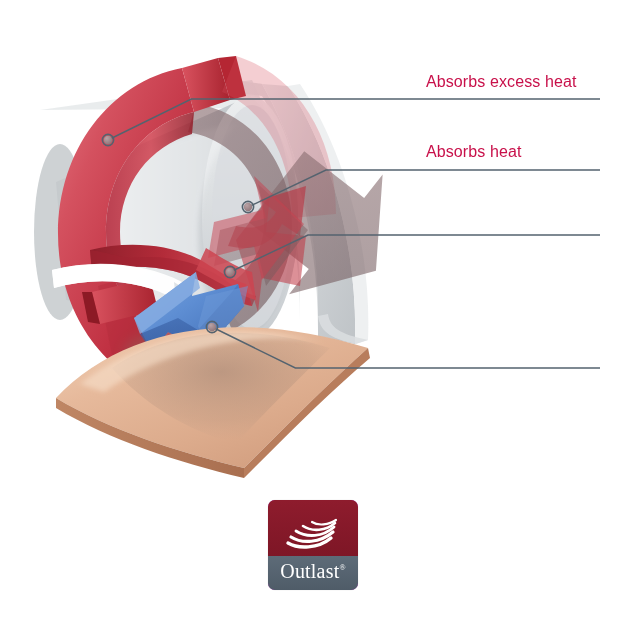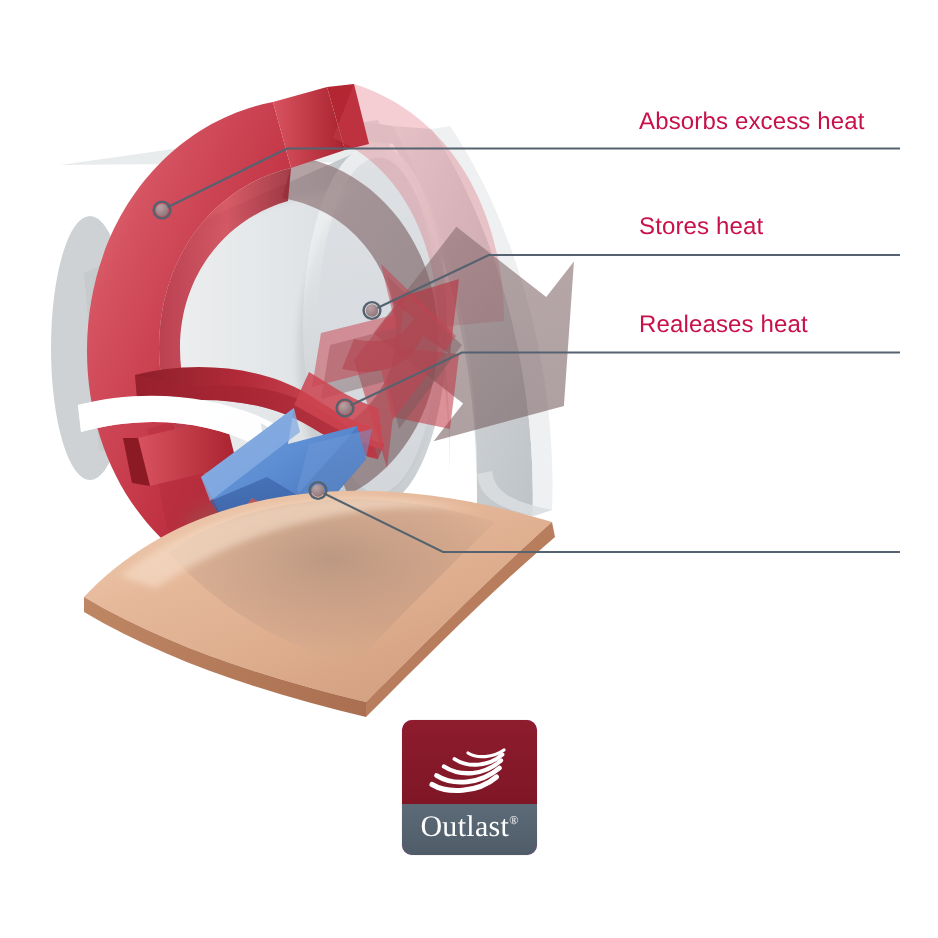--- a/index.html
+++ b/index.html
@@ -32,21 +32,21 @@
     letter-spacing: 0.1px;
     line-height: 1;
   }
   .callout-red { color: #c8104a; }
   .callout-blue { color: #2e6fa8; }
 
   
   #logo {
     position: absolute;
     left: 268px;
-    top: 480px;
+    top: 500px;
     width: 90px;
     height: 90px;
     border-radius: 7px;
     overflow: hidden;
     background: #a21caf;
     box-shadow: 0 0 0 0.5px rgba(0,0,0,0.05);
   }
   #logo-top {
     position: absolute;
     left: 0; top: 0;
@@ -329,23 +329,22 @@
         <circle cx="248" cy="207" r="5.6" fill="none" stroke="#54636f" stroke-width="1.6"></circle>
         <circle cx="230" cy="272" r="4.2" fill="url(#gDot)"></circle>
         <circle cx="230" cy="272" r="5.6" fill="none" stroke="#54636f" stroke-width="1.6"></circle>
         <circle cx="212" cy="327" r="4.2" fill="url(#gDot)"></circle>
         <circle cx="212" cy="327" r="5.6" fill="none" stroke="#54636f" stroke-width="1.6"></circle>
       </g>
   </svg>
 
   <div class="callout-label callout-red" id="cl-0" style="left: 426px; top: 74px; color: rgb(200, 16, 74);">Absorbs excess heat</div>
 
-  <div class="callout-label callout-red" id="cl-1" style="left: 426px; top: 144px; color: rgb(200, 16, 74);">Stores heat</div>
-
-  <div class="callout-label callout-red" id="cl-2" style="left: 426px; top: 209px; color: rgb(200, 16, 74);">Realeases heat</div>
+  <div class="callout-label callout-red" id="cl-1" style="left: 426px; top: 144px; color: rgb(200, 16, 74);">Absorbs heat</div>
+
 
 
   <div id="logo">
     <div id="logo-top">
       <svg id="logo-swoosh" viewBox="0 0 58 36">
         <g fill="none" stroke="#ffffff" stroke-linecap="round">
           <path d="M4,27 C14,33 34,33 47,22" stroke-width="3.4"></path>
           <path d="M7,21 C18,28 36,27 49,16" stroke-width="3.2"></path>
           <path d="M12,15 C23,22 39,21 50,11" stroke-width="2.9"></path>
           <path d="M19,10 C28,16 42,15 51,7" stroke-width="2.6"></path>

